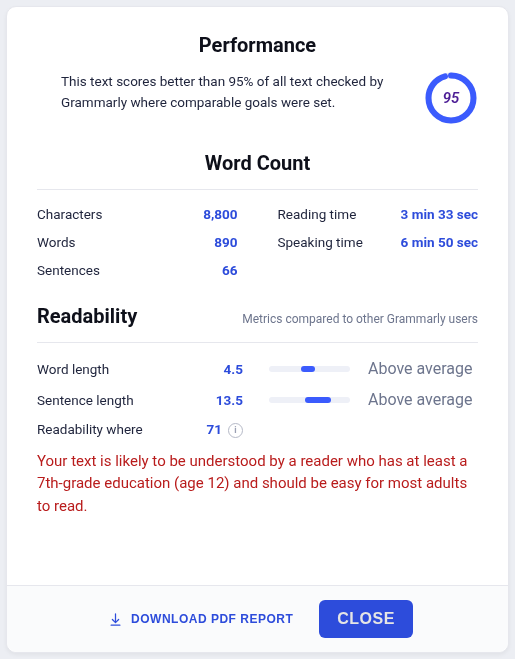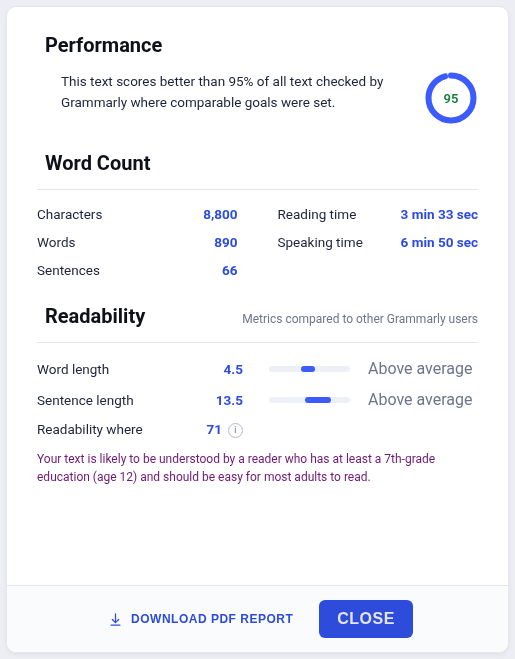--- a/index.html
+++ b/index.html
@@ -1,41 +1,41 @@
 <!DOCTYPE html>
 <html><head>
 <meta charset="utf-8">
 <style>
   html,body{margin:0;padding:0;background:#eceef3;}
   body{font-family:-apple-system,BlinkMacSystemFont,"Segoe UI",Roboto,Helvetica,Arial,sans-serif;color:#0e101a;}
   .frame{width:515px;height:659px;box-sizing:border-box;padding:6px;background:#eceef3;}
   .card{background:#ffffff;border:1px solid #e6e7ed;border-radius:10px;width:100%;height:100%;box-sizing:border-box;display:flex;flex-direction:column;box-shadow:0 2px 4px rgba(0,0,0,0.05);}
   .content{flex:1;overflow:hidden;padding:26px 30px 6px 30px;box-sizing:border-box;}
-  h2.section-title{font-size:20px;font-weight:700;margin:0 0 14px 8px;color:#0e101a;}
+  h2.section-title{font-size:20px;font-weight:700;margin:0 0 14px 0;color:#0e101a;text-align:center;}
   h2.with-sub{display:flex;align-items:baseline;justify-content:space-between;}
   h2.with-sub .sub{font-size:12px;font-weight:400;color:#6d758d;}
   .perf-row{display:flex;align-items:flex-start;gap:18px;margin-left:24px;}
   .perf-desc{flex:1;font-size:13.5px;line-height:1.55;color:#1f243c;margin:0;}
   .score-ring{position:relative;width:54px;height:54px;flex:0 0 auto;}
   .score-ring svg{width:54px;height:54px;transform:rotate(-90deg);}
-  .score-ring .num{position:absolute;inset:0;display:flex;align-items:center;justify-content:center;font-size:13px;font-weight:600;color:#15803d;}
+  .score-ring .num{position:absolute;inset:0;display:flex;align-items:center;justify-content:center;font-size:15px;font-weight:600;color:#4c1d95;font-style:italic;}
   hr.rule{border:none;border-top:1px solid #e6e7ed;margin:10px 0 16px 0;}
   .section-block{margin-top:26px;}
   .wc-grid{display:grid;grid-template-columns:1fr 1fr;column-gap:40px;row-gap:12px;font-size:13.5px;}
   .wc-item{display:flex;justify-content:space-between;align-items:baseline;}
   .wc-label{color:#1f243c;}
   .wc-value{font-weight:700;color:#2d4cdb;}
   .rd-row{display:grid;grid-template-columns:150px 50px 1fr 110px;align-items:center;column-gap:10px;margin-bottom:12px;font-size:13.5px;}
   .rd-label{color:#1f243c;}
   .rd-value{color:#2d4cdb;font-weight:700;text-align:right;padding-right:4px;}
   .rd-bar-wrap{height:6px;border-radius:3px;background:#eef0f7;position:relative;margin-left:12px;margin-right:8px;}
   .rd-bar-fill{position:absolute;top:0;height:6px;border-radius:3px;background:#3b5bfd;}
   .rd-comment{font-size:16px;color:#6d758d;}
   .info-icon{display:inline-block;width:13px;height:13px;border:1px solid #b5b9c7;border-radius:50%;font-size:9px;line-height:13px;text-align:center;color:#9ba0b3;margin-left:6px;vertical-align:middle;}
-  .rd-note{font-size:12px;line-height:1.5;color:#701a75;margin-top:12px;}
+  .rd-note{font-size:15px;line-height:1.5;color:#b91c1c;margin-top:12px;}
   
   .footer{border-top:1px solid #e6e7ed;padding:14px 20px;display:flex;justify-content:center;align-items:center;gap:20px;background:#fafbfc;border-radius:0 0 10px 10px;}
   .btn-link{background:none;border:none;color:#2d4cdb;font-weight:700;font-size:12px;letter-spacing:0.5px;display:flex;align-items:center;gap:8px;cursor:pointer;padding:8px 6px;}
   .btn-link svg{width:15px;height:15px;}
   .btn-primary{background:#2d4cdb;border:none;color:#e5e5e5;font-weight:700;font-size:16px;letter-spacing:0.5px;padding:10px 18px;border-radius:6px;cursor:pointer;}
 </style>
 </head>
 <body>
 
 <div class="frame">

